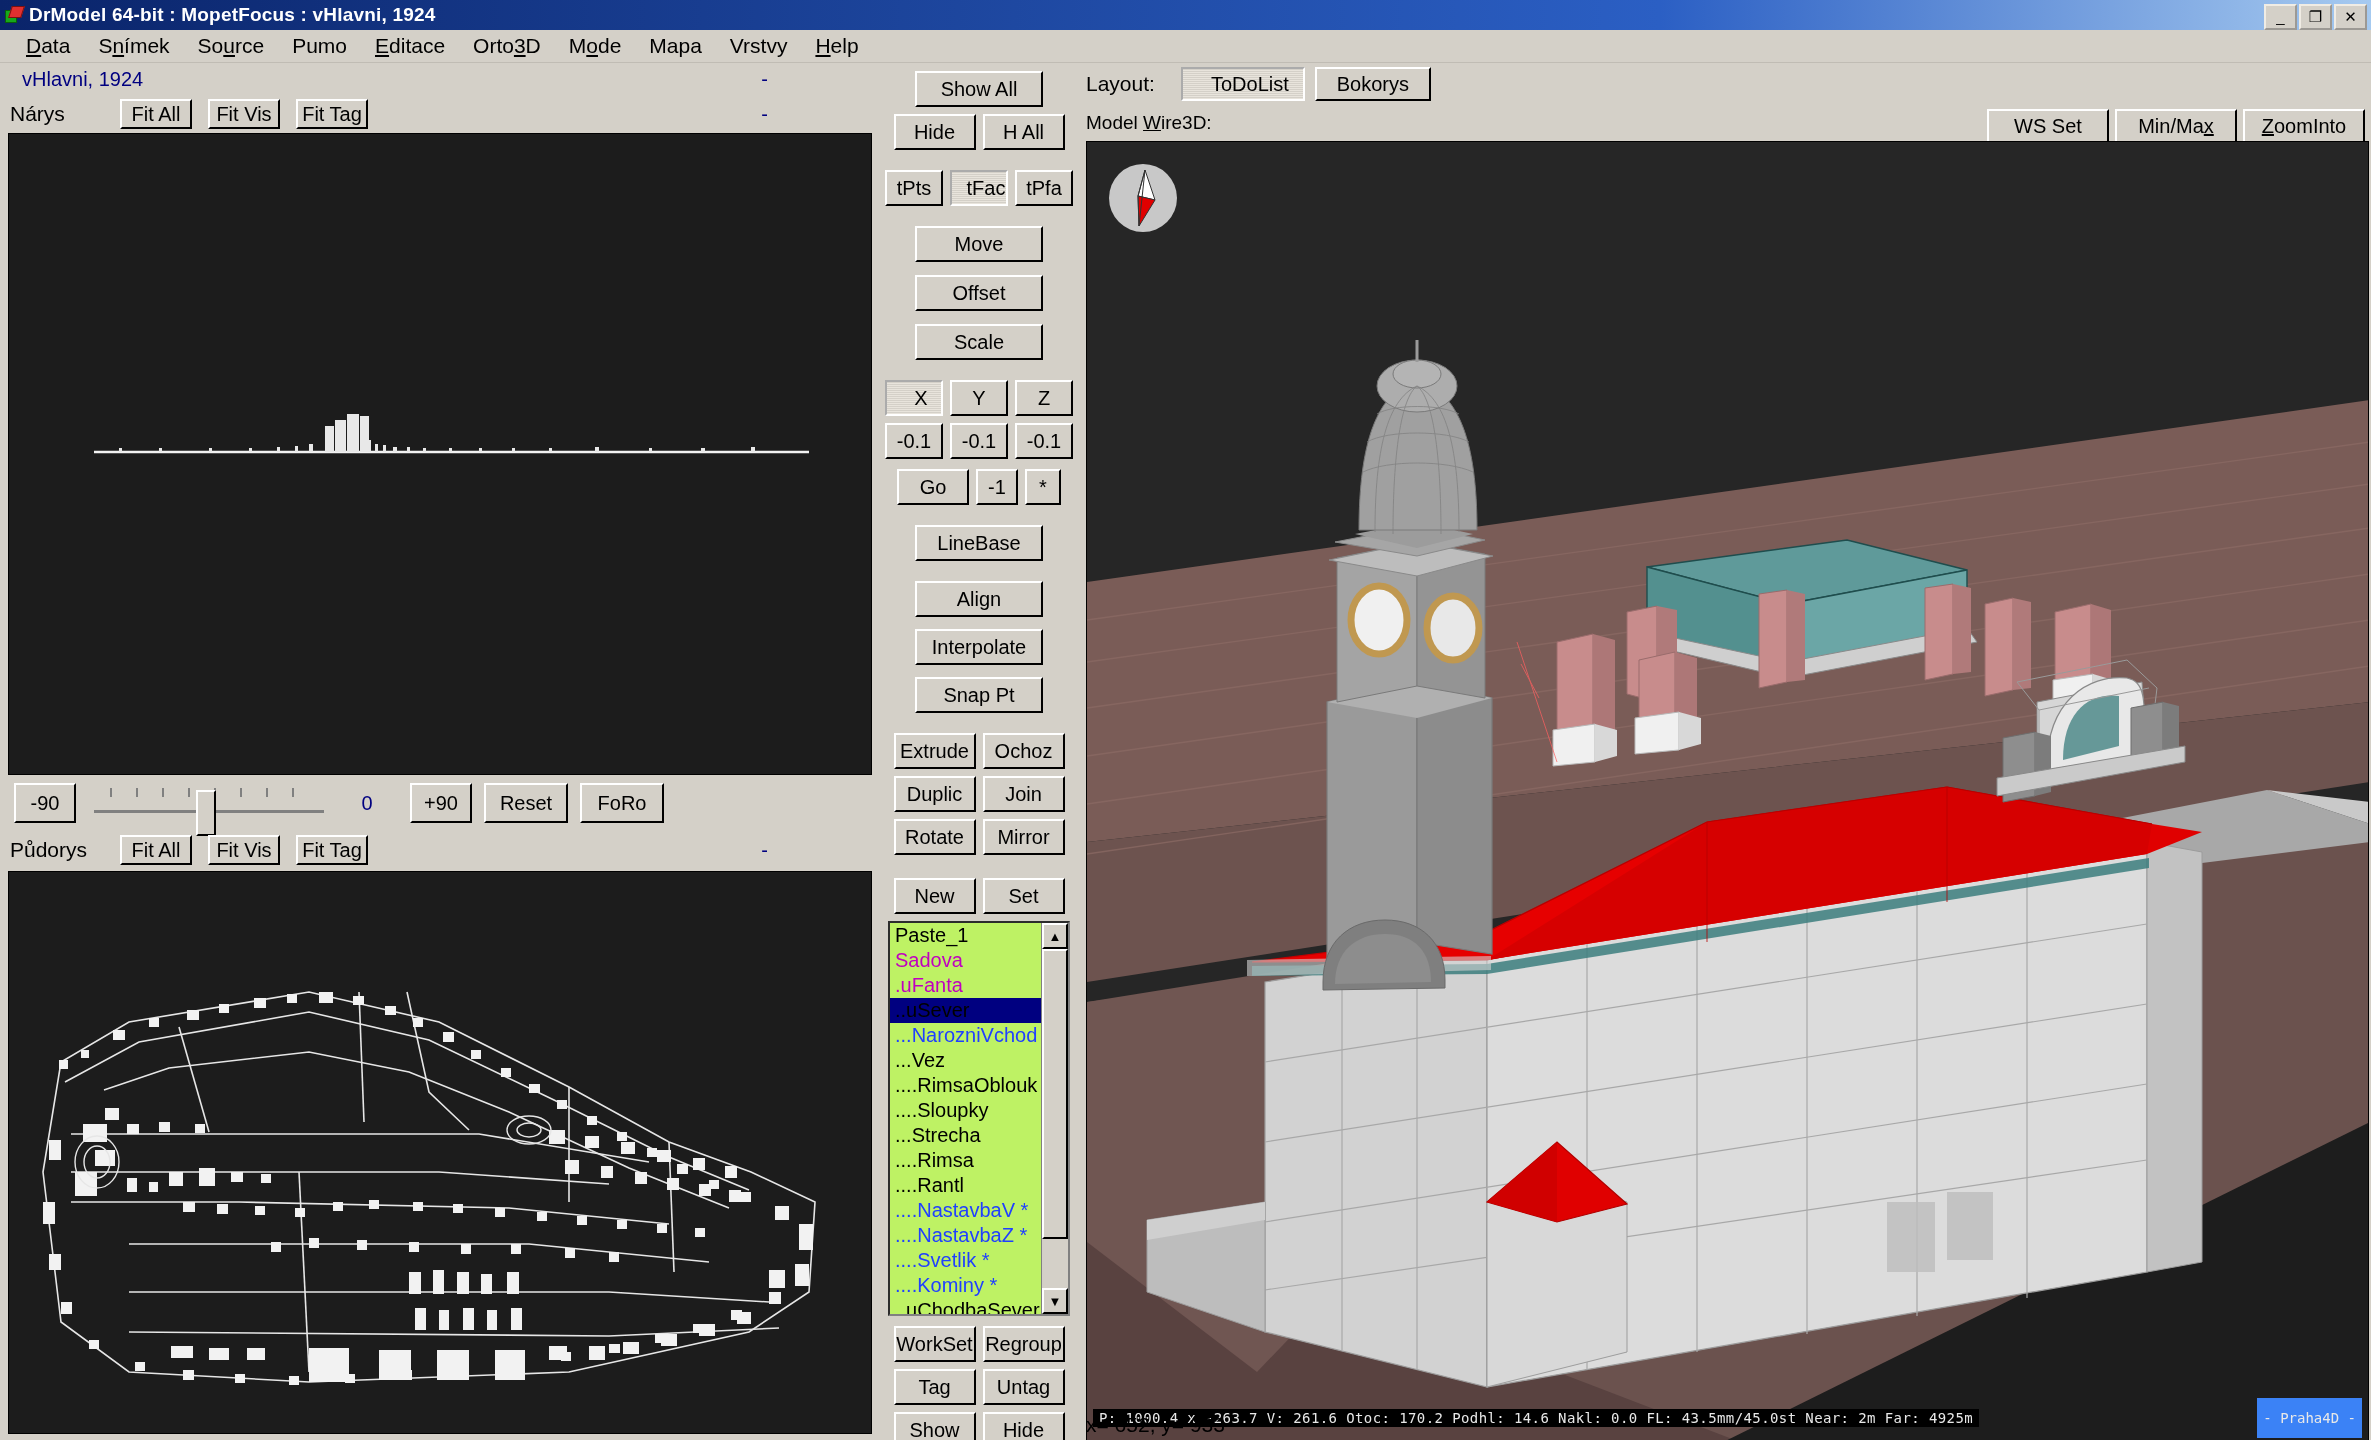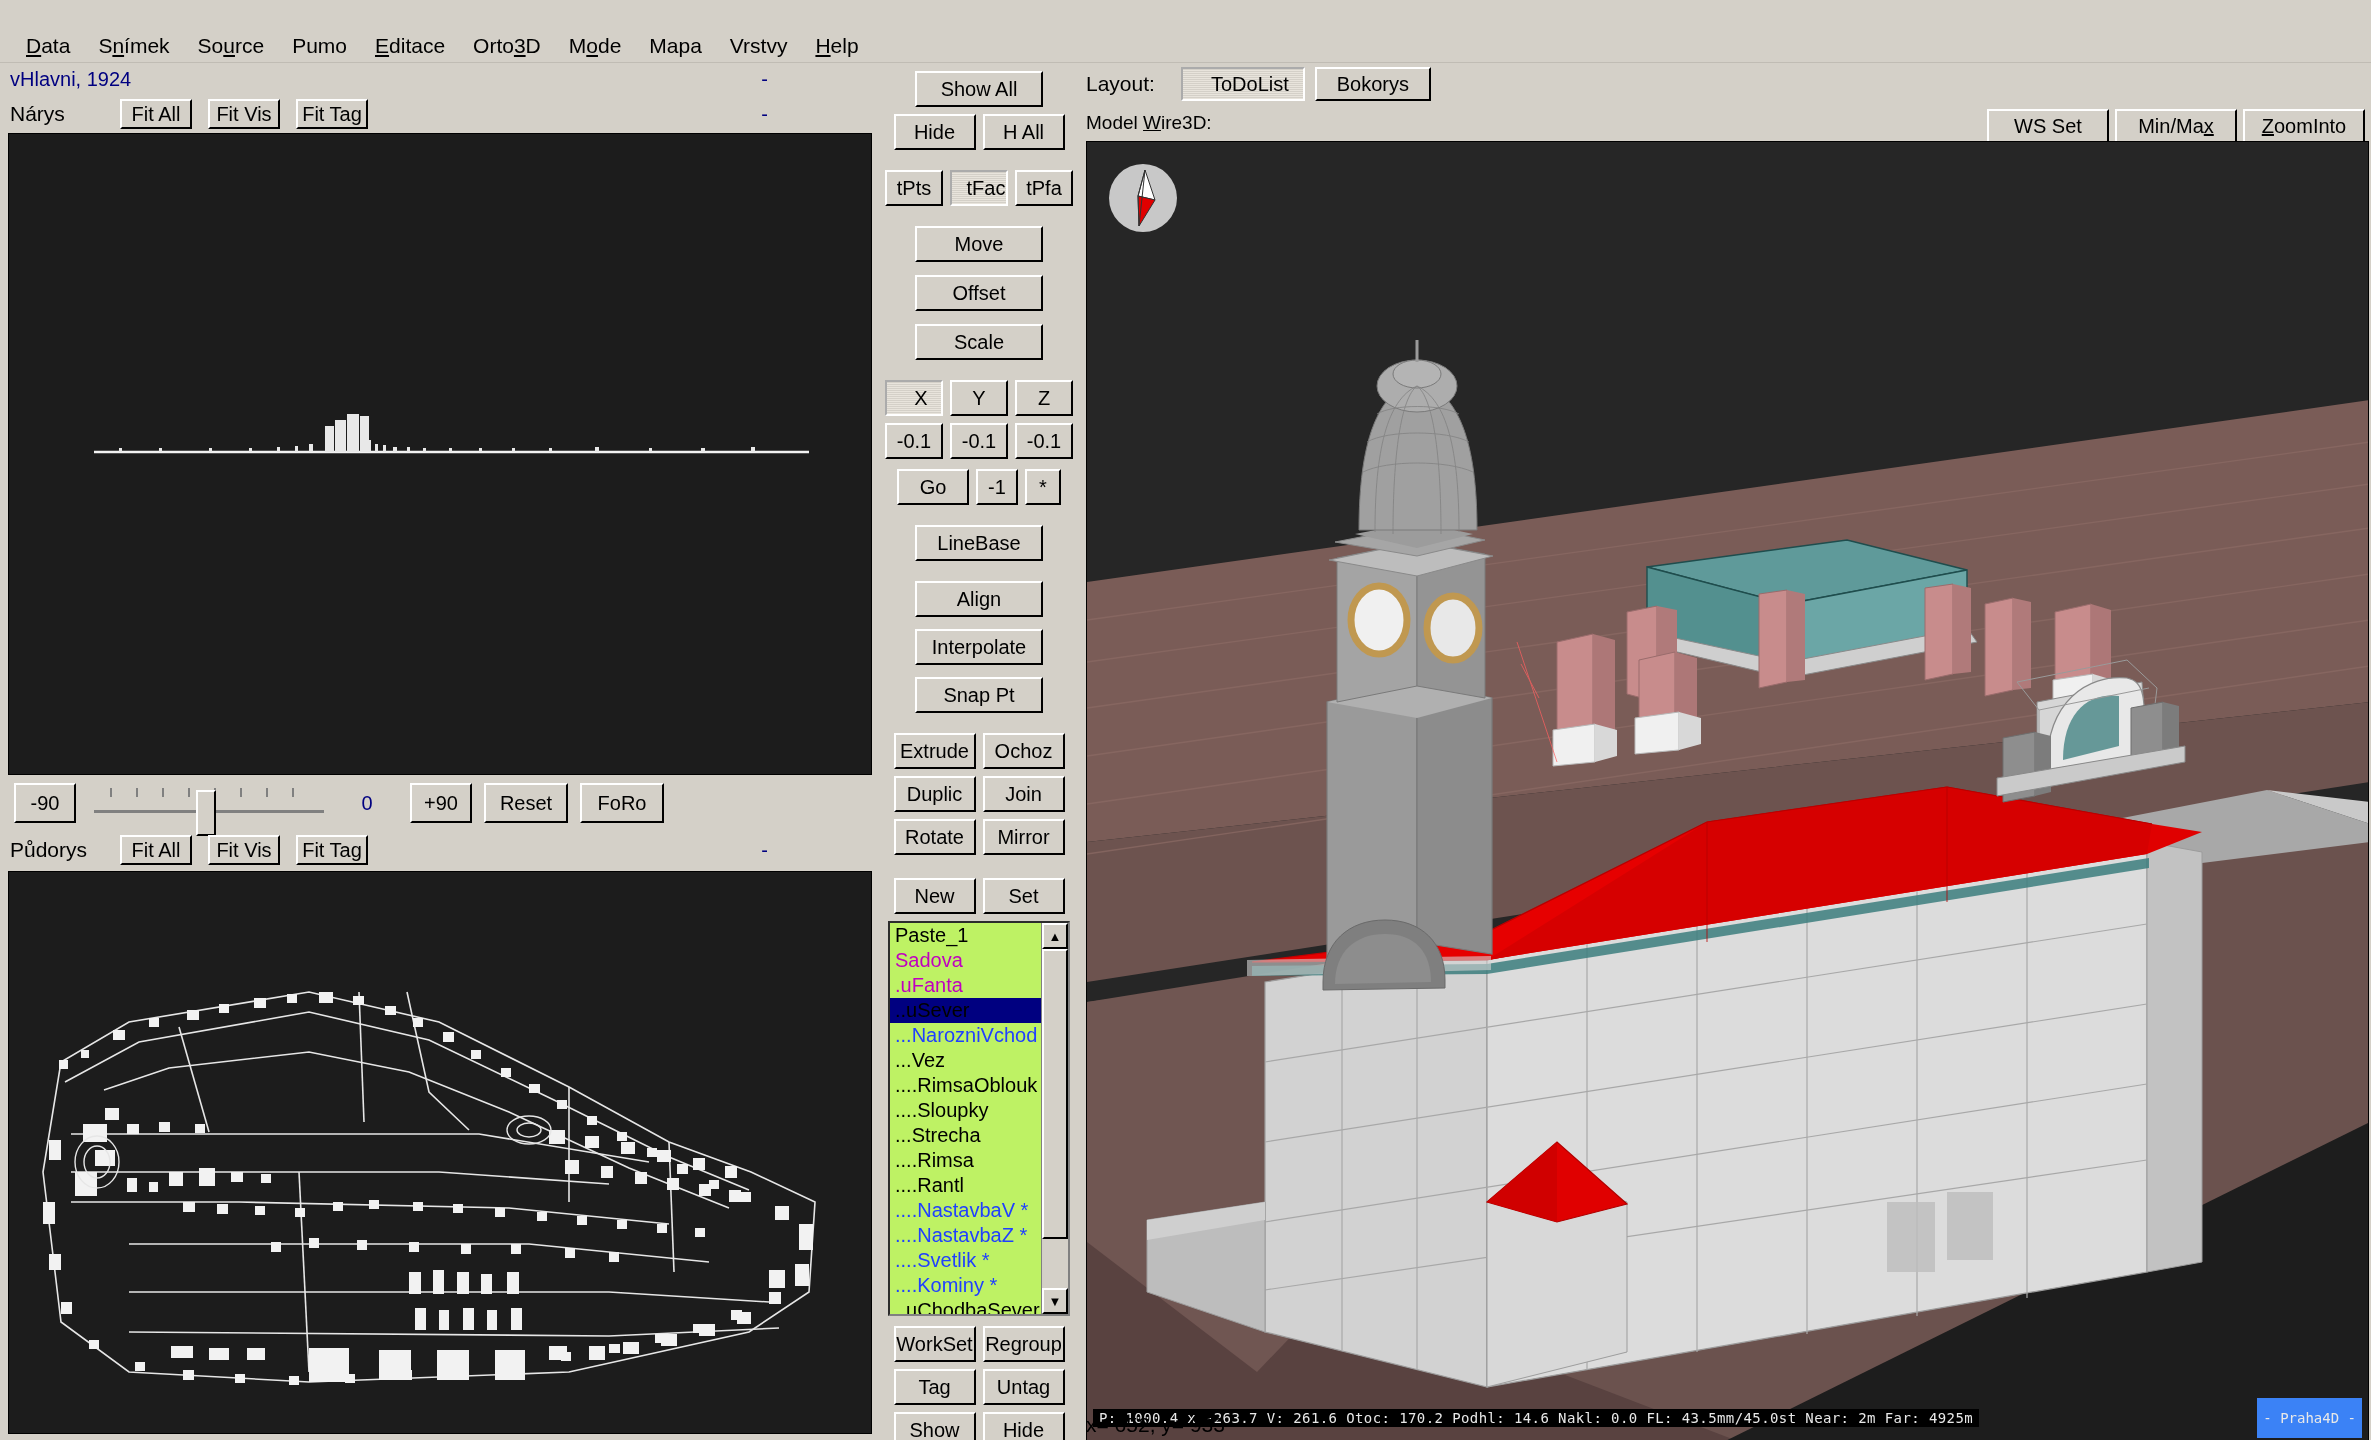--- a/index.html
+++ b/index.html
@@ -25,21 +25,21 @@
     background:#d4d0c8;display:flex;align-items:center;padding-left:12px;box-sizing:border-box;
     border-bottom:1px solid #c0bcb4;}
   .menu-item{padding:2px 14px;font-size:21px;white-space:nowrap;cursor:default;}
   .menu-item u{text-decoration:underline;}
 
   
   .workspace{position:absolute;left:0;top:63px;width:2371px;height:1377px;background:#d4d0c8;}
 
   
   .leftcol{position:absolute;left:0;top:0;width:878px;height:1377px;}
-  .lbl-row{height:32px;display:flex;align-items:center;padding-left:10px;box-sizing:border-box;position:relative;}
+  .lbl-row{height:32px;display:flex;align-items:center;padding-left:22px;box-sizing:border-box;position:relative;}
   .titleref{color:#000080;font-size:20px;}
   .dash-right{position:absolute;right:110px;color:#000080;font-size:20px;}
   .viewhdr{height:38px;display:flex;align-items:center;gap:16px;padding-left:10px;box-sizing:border-box;position:relative;}
   .viewhdr .vname{font-size:21px;min-width:94px;}
   .btn{background:#d4d0c8;border:2px outset #fff;border-right-color:#404040;border-bottom-color:#404040;
        font-family:"Liberation Sans",sans-serif;font-size:20px;line-height:1;
        display:inline-flex;align-items:center;justify-content:center;color:#000;
        box-sizing:border-box;cursor:default;white-space:nowrap;padding:0 6px;}
   .btn.sm{height:30px;}
   .btn.pressed{border:2px inset #fff;border-right-color:#fff;border-bottom-color:#fff;
@@ -95,20 +95,38 @@
   .statusbar3d .right{background:#3b82f6;padding:12px 6px;}
   .coordline{position:absolute;left:6px;bottom:0;height:30px;display:flex;align-items:center;font-size:21px;}
   .compass{position:absolute;left:22px;top:22px;width:68px;height:68px;border-radius:50%;background:#c8c8c8;}
   svg{display:block;}
 </style>
 </head>
 <body>
 
 <div class="app">
 
+  <div class="titlebar">
+    <div class="title-ico">
+      <div class="c1"></div>
+        <div class="c2"></div>
+    </div>
+    <div class="title-text">DrModel 64-bit : MopetFocus : vHlavni, 1924</div>
+    <div class="wbtns">
+      <div class="wbtn">
+          <span>_</span>
+        </div>
+      <div class="wbtn">
+          <span>❐</span>
+        </div>
+      <div class="wbtn">
+          <span>✕</span>
+        </div>
+    </div>
+  </div>
 
   <div class="menubar">
     <div class="menu-item"><u>D</u>ata</div>
     <div class="menu-item">S<u>n</u>ímek</div>
     <div class="menu-item">So<u>u</u>rce</div>
     <div class="menu-item">Pumo</div>
     <div class="menu-item"><u>E</u>ditace</div>
     <div class="menu-item">Orto<u>3</u>D</div>
     <div class="menu-item">M<u>o</u>de</div>
     <div class="menu-item">Mapa</div>

